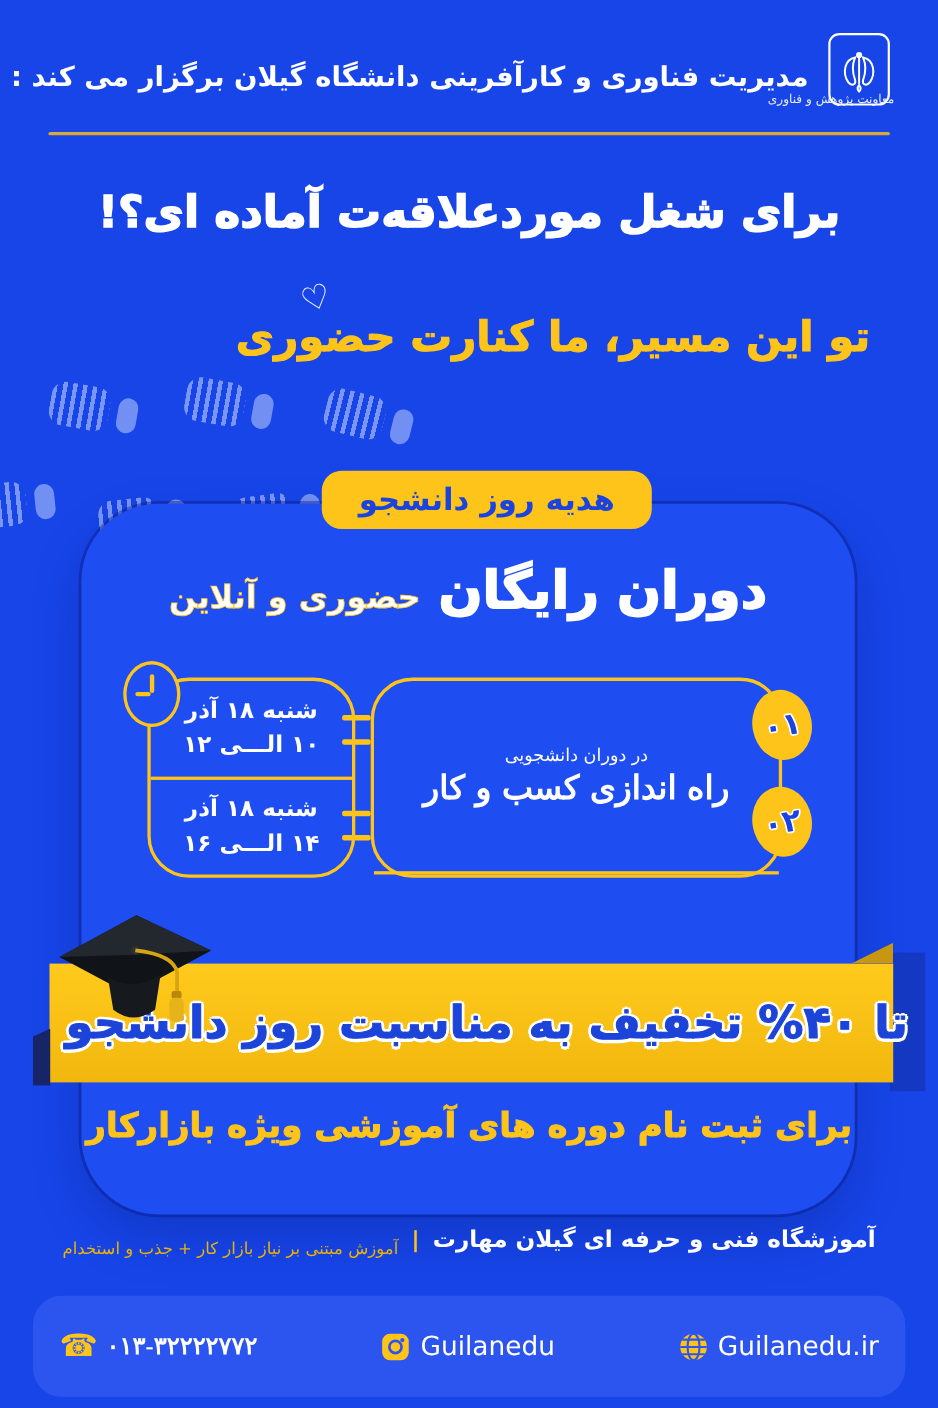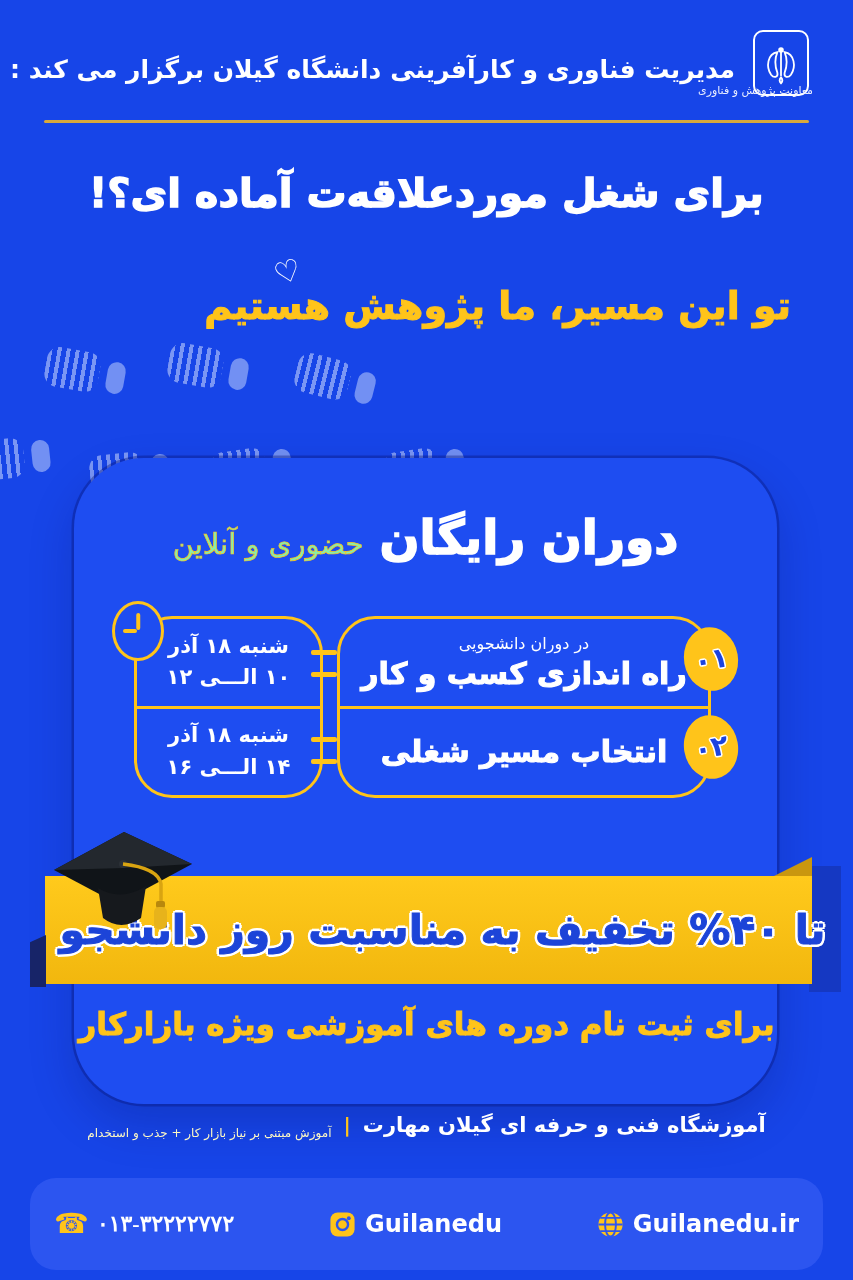--- a/index.html
+++ b/index.html
@@ -31,28 +31,28 @@
   
   .badge{position:absolute;top:428px;left:50%;transform:translateX(calc(-50% + 16px));
     background:#ffc41a;color:#1b43df;font-size:28px;font-weight:bold;padding:10px 34px;
     border-radius:18px;direction:rtl;white-space:nowrap;z-index:9;}
   
   .card{position:absolute;top:458px;left:74px;right:76px;height:646px;background:#1e4df1;
     border-radius:70px;box-shadow:0 0 0 2.5px rgba(8,22,125,.40),0 20px 45px rgba(4,14,90,.22);z-index:2;}
   .card-title{position:absolute;top:52px;left:0;right:0;display:flex;direction:rtl;
     justify-content:center;align-items:baseline;gap:16px;white-space:nowrap;}
   .ct-main{font-size:47px;font-weight:bold;-webkit-text-stroke:1.6px #fff;}
-  .ct-sub{font-size:29px;font-weight:normal;color:#86efac;-webkit-text-stroke:.7px #ffc41a;}
+  .ct-sub{font-size:29px;font-weight:bold;color:#ffffff;-webkit-text-stroke:.7px #ffc41a;}
   
   .workshops{position:absolute;top:158px;left:60px;right:66px;height:182px;direction:rtl;display:flex;gap:14px;}
   .ws-box{flex:1;border:3.5px solid #ffc41a;border-radius:38px;position:relative;display:flex;flex-direction:column;}
   .ws-row{flex:1;display:flex;flex-direction:column;align-items:center;justify-content:center;position:relative;}
   .ws-row.first{border-bottom:3.5px solid #ffc41a;}
   .ws-tag{font-size:16px;color:#fff;margin-bottom:3px;}
-  .ws-title{font-size:30px;font-weight:bold;-webkit-text-stroke:1.1px #fff;white-space:nowrap;}
+  .ws-title{font-size:30px;font-weight:normal;-webkit-text-stroke:1.1px #fff;white-space:nowrap;}
   .num{position:absolute;right:-30px;width:54px;height:64px;background:#ffc41a;border-radius:50%;
     display:flex;align-items:center;justify-content:center;color:#1b43df;font-size:28px;font-weight:bold;
     transform:rotate(-10deg);z-index:4;
     text-shadow:-1.5px 0 #fff,1.5px 0 #fff,0 -1.5px #fff,0 1.5px #fff,1px 1px #fff,-1px -1px #fff,1px -1px #fff,-1px 1px #fff;}
   .num.n1{top:8px;} .num.n2{top:96px;}
   .dates-box{flex:0 0 183px;border:3.5px solid #ffc41a;border-radius:38px;display:flex;flex-direction:column;}
   .date-cell{flex:1;display:flex;flex-direction:column;align-items:center;justify-content:center;
     font-size:21px;font-weight:bold;line-height:1.5;direction:rtl;}
   .date-cell.first{border-bottom:3.5px solid #ffc41a;}
   .clock{position:absolute;left:-22px;top:-15px;width:46px;height:54px;border:3.5px solid #ffc41a;
@@ -73,29 +73,29 @@
     transform:translateX(14px);-webkit-text-stroke:1px #1c44d8;
     text-shadow:3px 0 0 #fff,-3px 0 0 #fff,0 3px 0 #fff,0 -3px 0 #fff,2.2px 2.2px 0 #fff,-2.2px 2.2px 0 #fff,2.2px -2.2px 0 #fff,-2.2px -2.2px 0 #fff;}
   .cap{position:absolute;top:820px;left:46px;z-index:8;}
   
   .cta{position:absolute;top:1006px;left:0;right:0;text-align:center;direction:rtl;
     font-size:31px;font-weight:bold;color:#ffc41a;-webkit-text-stroke:.9px #ffc41a;z-index:7;white-space:nowrap;}
   .tagline{position:absolute;top:1110px;left:0;right:0;direction:rtl;display:flex;
     justify-content:center;align-items:center;gap:12px;z-index:7;white-space:nowrap;}
   .tg-bold{font-size:21px;font-weight:bold;}
   .tg-sep{color:#ffc41a;font-size:20px;font-weight:bold;}
-  .tg-reg{font-size:12px;color:#fef9c3;margin-top:16px;}
+  .tg-reg{font-size:15px;color:#eab308;margin-top:16px;}
   
   .footer{position:absolute;left:30px;right:30px;bottom:10px;height:92px;background:#2c55f0;
     border-radius:26px;display:flex;align-items:center;justify-content:space-between;
     padding:0 24px;z-index:7;}
   .f-item{display:flex;align-items:center;gap:8px;}
   .f-glyph{font-size:28px;color:#ffc41a;line-height:1;}
   .f-num{font-size:22px;font-weight:bold;color:#fff;direction:ltr;letter-spacing:.5px;font-family:Liberation Serif, serif;}
-  .f-lat{font-size:24px;font-weight:bold;color:#fff;}
+  .f-lat{font-size:24px;font-weight:normal;color:#fff;}
 </style>
 </head>
 <body>
 
 <div class="poster">
 
   <div class="header">
     <div class="logo-wrap">
       <div class="logo-box">
         <svg viewBox="0 0 40 48" width="36" height="44" aria-hidden="true">
@@ -109,21 +109,21 @@
         </svg>
       </div>
       <div class="logo-caption">معاونت پژوهش و فناوری</div>
     </div>
     <div class="header-title">مدیریت فناوری و کارآفرینی دانشگاه گیلان برگزار می کند :</div>
   </div>
   <div class="header-line"></div>
 
   <div class="h1">برای شغل موردعلاقه‌ت آماده ای؟!</div>
   <div class="heart">♡</div>
-  <div class="hero-sub">تو این مسیر، ما پژوهش هستیم</div>
+  <div class="hero-sub">تو این مسیر، ما کنارت حضوری</div>
 
   <div class="fp" style="left:45px;top:352px;transform:rotate(10deg);">
       <div class="fp-sole"></div>
       <div class="fp-heel"></div>
     </div>
   <div class="fp" style="left:168px;top:348px;transform:rotate(10deg);">
       <div class="fp-sole"></div>
       <div class="fp-heel"></div>
     </div>
   <div class="fp" style="left:295px;top:360px;transform:rotate(14deg);">
@@ -140,36 +140,34 @@
     </div>
   <div class="fp" style="left:212px;top:448px;transform:rotate(-8deg);">
       <div class="fp-sole"></div>
       <div class="fp-heel"></div>
     </div>
   <div class="fp" style="left:385px;top:448px;transform:rotate(-8deg);">
       <div class="fp-sole"></div>
       <div class="fp-heel"></div>
     </div>
 
+  <div class="badge">هدیه روز دانشجو</div>
 
   <div class="card">
     <div class="card-title">
       <span class="ct-main">دوران رایگان</span>
       <span class="ct-sub">حضوری و آنلاین</span>
     </div>
 
     <div class="workshops">
 
       <div class="ws-box">
         <div class="ws-row first">
           <div class="ws-tag">در دوران دانشجویی</div>
           <div class="ws-title">راه اندازی کسب و کار</div>
-        </div>
-        <div class="ws-row">
-          <div class="ws-title">انتخاب مسیر شغلی</div>
         </div>
         <div class="num n1">۰۱</div>
         <div class="num n2">۰۲</div>
       </div>
 
       <div class="dates-box">
         <div class="date-cell first">
           <span>شنبه ۱۸ آذر</span>
           <span>۱۰ الـــی ۱۲</span>
         </div>

